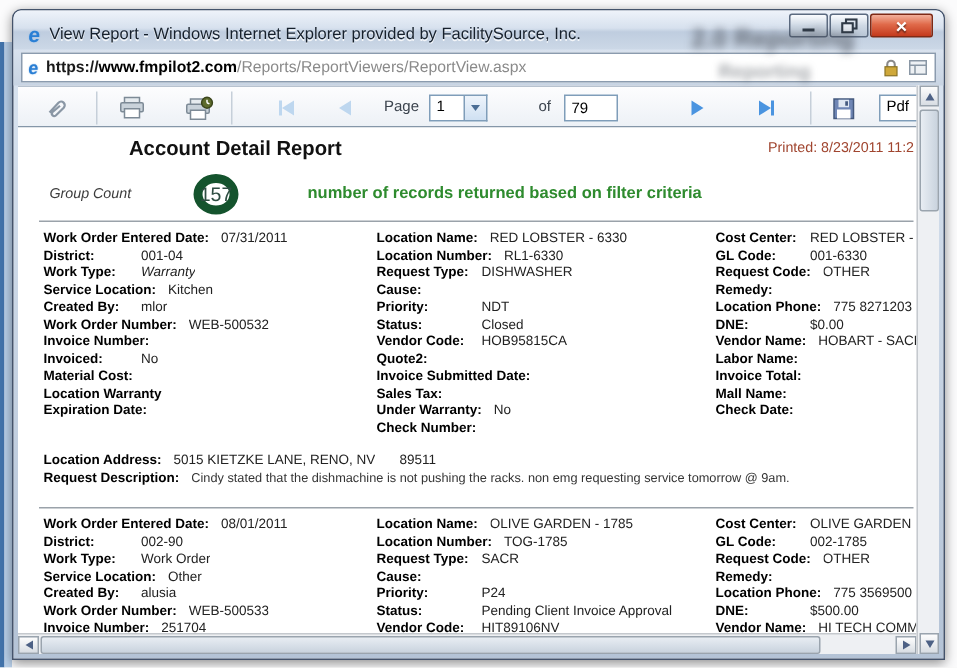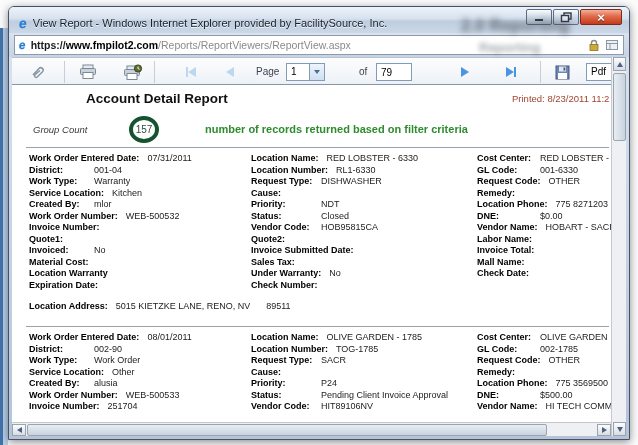--- a/index.html
+++ b/index.html
@@ -82,22 +82,22 @@
   .pdf-box{ position:absolute; top:5px; width:34px; height:18px; border:1px solid #7f9db9;
     background:#fff; font-size:10px; padding:2px 0 0 4px; overflow:hidden; }
 
   
   .report{ position:absolute; left:0; right:0; top:28px; bottom:14px; background:#fff;
     overflow:hidden; padding:4px 0 0 8px; font-size:9px; color:#1a1a1a; }
   .report-title{ margin-left:66px; margin-top:2px; font-size:13.5px; font-weight:bold; color:#111; }
   .printed{ position:absolute; left:500px; top:8px; font-size:9.5px; color:#a0452f; white-space:nowrap; }
   .group-row{ display:flex; align-items:center; margin:8px 0 3px 13px; height:30px; }
   .gc-label{ font-style:italic; font-size:9.5px; color:#3b3b3b; width:96px; }
-  .gc-circle{ width:30px; height:27px; border:4px solid #14532d; border-radius:50%;
-    display:flex; align-items:center; justify-content:center; font-size:10px; color:#2e4d42; }
+  .gc-circle{ width:30px; height:27px; border:6px solid #14532d; border-radius:50%;
+    display:flex; align-items:flex-start; justify-content:center; font-size:13px; color:#2e4d42; }
   .gc-note{ margin-left:46px; font-size:11px; font-weight:bold; color:#2e8b2e; }
 
   .record-divider{ border-top:1px solid #9aa2aa; margin:0 2px 0 6px; }
   .record{ padding:5px 0 15px; }
   .record-grid{ display:grid; grid-template-columns:222px 226px minmax(0,1fr); padding-left:9px; }
   .rcol{ min-width:0; }
   .frow{ display:flex; line-height:11.5px; }
   .flabel{ font-weight:bold; color:#000; min-width:65px; padding-right:8px;
     white-space:pre-line; flex:none; }
   .rcol2 .flabel{ min-width:70px; }
@@ -264,40 +264,36 @@
                     <div class="frow">
                       <div class="flabel" style="display: inline-block;">Work Order Entered Date:</div>
                       <div class="fvalue" style="display: inline-block;">07/31/2011</div>
                     </div>
                     <div class="frow">
                       <div class="flabel" style="display: inline-block;">District:</div>
                       <div class="fvalue" style="display: inline-block; text-align: right;">001-04</div>
                     </div>
                     <div class="frow">
                       <div class="flabel" style="display: inline-block;">Work Type:</div>
-                      <div class="fvalue" style="display: inline-block;">Warranty</div>
+                      <div class="fvalue" style="display: inline-block; font-style: italic;">Warranty</div>
                     </div>
                     <div class="frow">
                       <div class="flabel" style="display: inline-block;">Service Location:</div>
                       <div class="fvalue" style="display: inline-block;">Kitchen</div>
                     </div>
                     <div class="frow">
                       <div class="flabel" style="display: inline-block;">Created By:</div>
                       <div class="fvalue" style="display: inline-block;">mlor</div>
                     </div>
                     <div class="frow">
                       <div class="flabel" style="display: inline-block;">Work Order Number:</div>
                       <div class="fvalue" style="display: inline-block;">WEB-500532</div>
                     </div>
                     <div class="frow">
                       <div class="flabel" style="display: inline-block;">Invoice Number:</div>
-                      <div class="fvalue" style="display: inline-block;"></div>
-                    </div>
-                    <div class="frow">
-                      <div class="flabel" style="display: inline-block;">Quote1:</div>
                       <div class="fvalue" style="display: inline-block;"></div>
                     </div>
                     <div class="frow">
                       <div class="flabel" style="display: inline-block;">Invoiced:</div>
                       <div class="fvalue" style="display: inline-block;">No</div>
                     </div>
                     <div class="frow">
                       <div class="flabel" style="display: inline-block;">Material Cost:</div>
                       <div class="fvalue" style="display: inline-block;"></div>
                     </div>
@@ -401,20 +397,24 @@
                     <div class="frow">
                       <div class="flabel" style="display: inline-block;">Check Date:</div>
                       <div class="fvalue" style="display: inline-block;"></div>
                     </div>
                   </div>
                 </div>
                 <div class="extra-row">
                   <div class="flabel">Location Address:</div>
                   <div class="fvalue">5015 KIETZKE LANE, RENO, NV</div>
                   <div class="fvalue zip">89511</div>
+                </div>
+                <div class="extra-row desc">
+                  <div class="flabel">Request Description:</div>
+                  <div class="fvalue">Cindy stated that the dishmachine is not pushing the racks. non emg requesting service tomorrow @ 9am.</div>
                 </div>
               </div>
               <div class="record-divider"></div>
               <div class="record">
                 <div class="record-grid">
                   <div class="rcol rcol1">
                     <div class="frow">
                       <div class="flabel" style="display: inline-block;">Work Order Entered Date:</div>
                       <div class="fvalue" style="display: inline-block;">08/01/2011</div>
                     </div>

